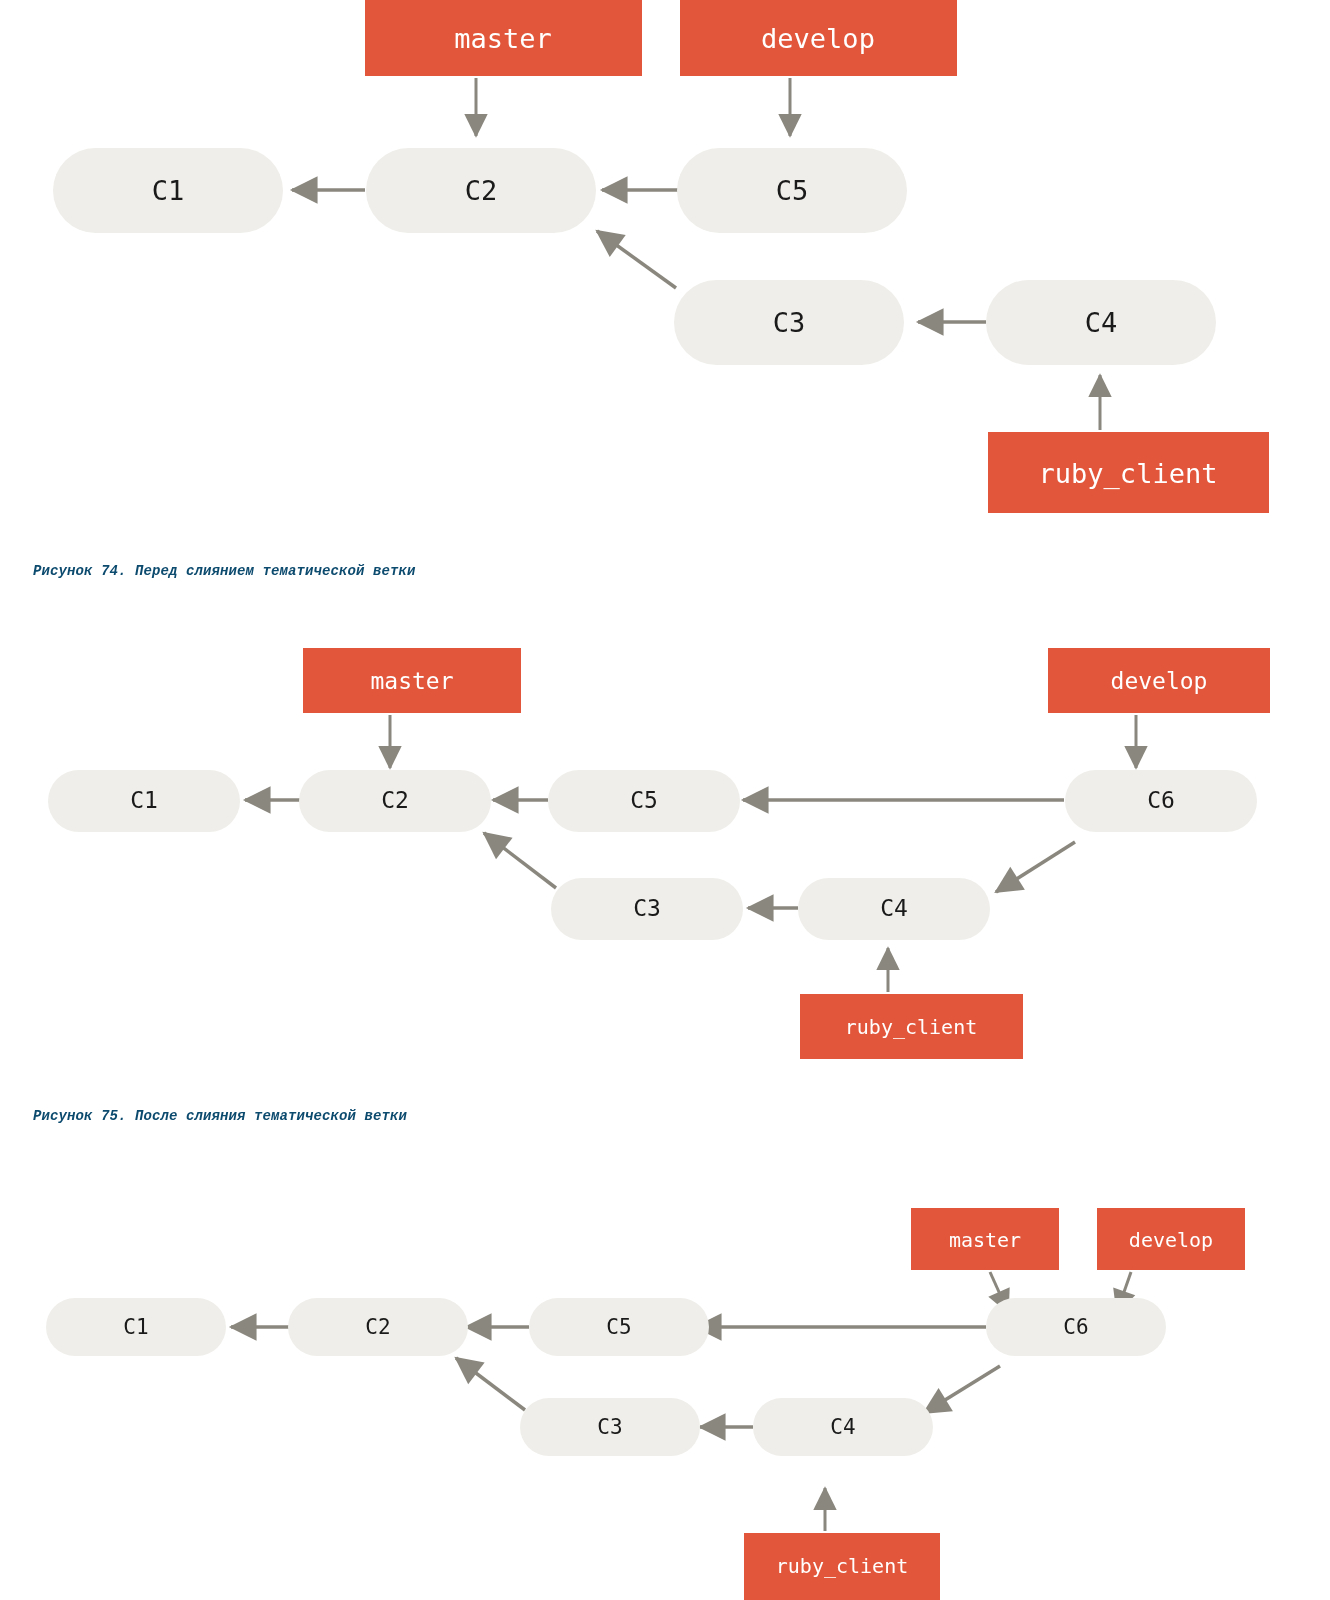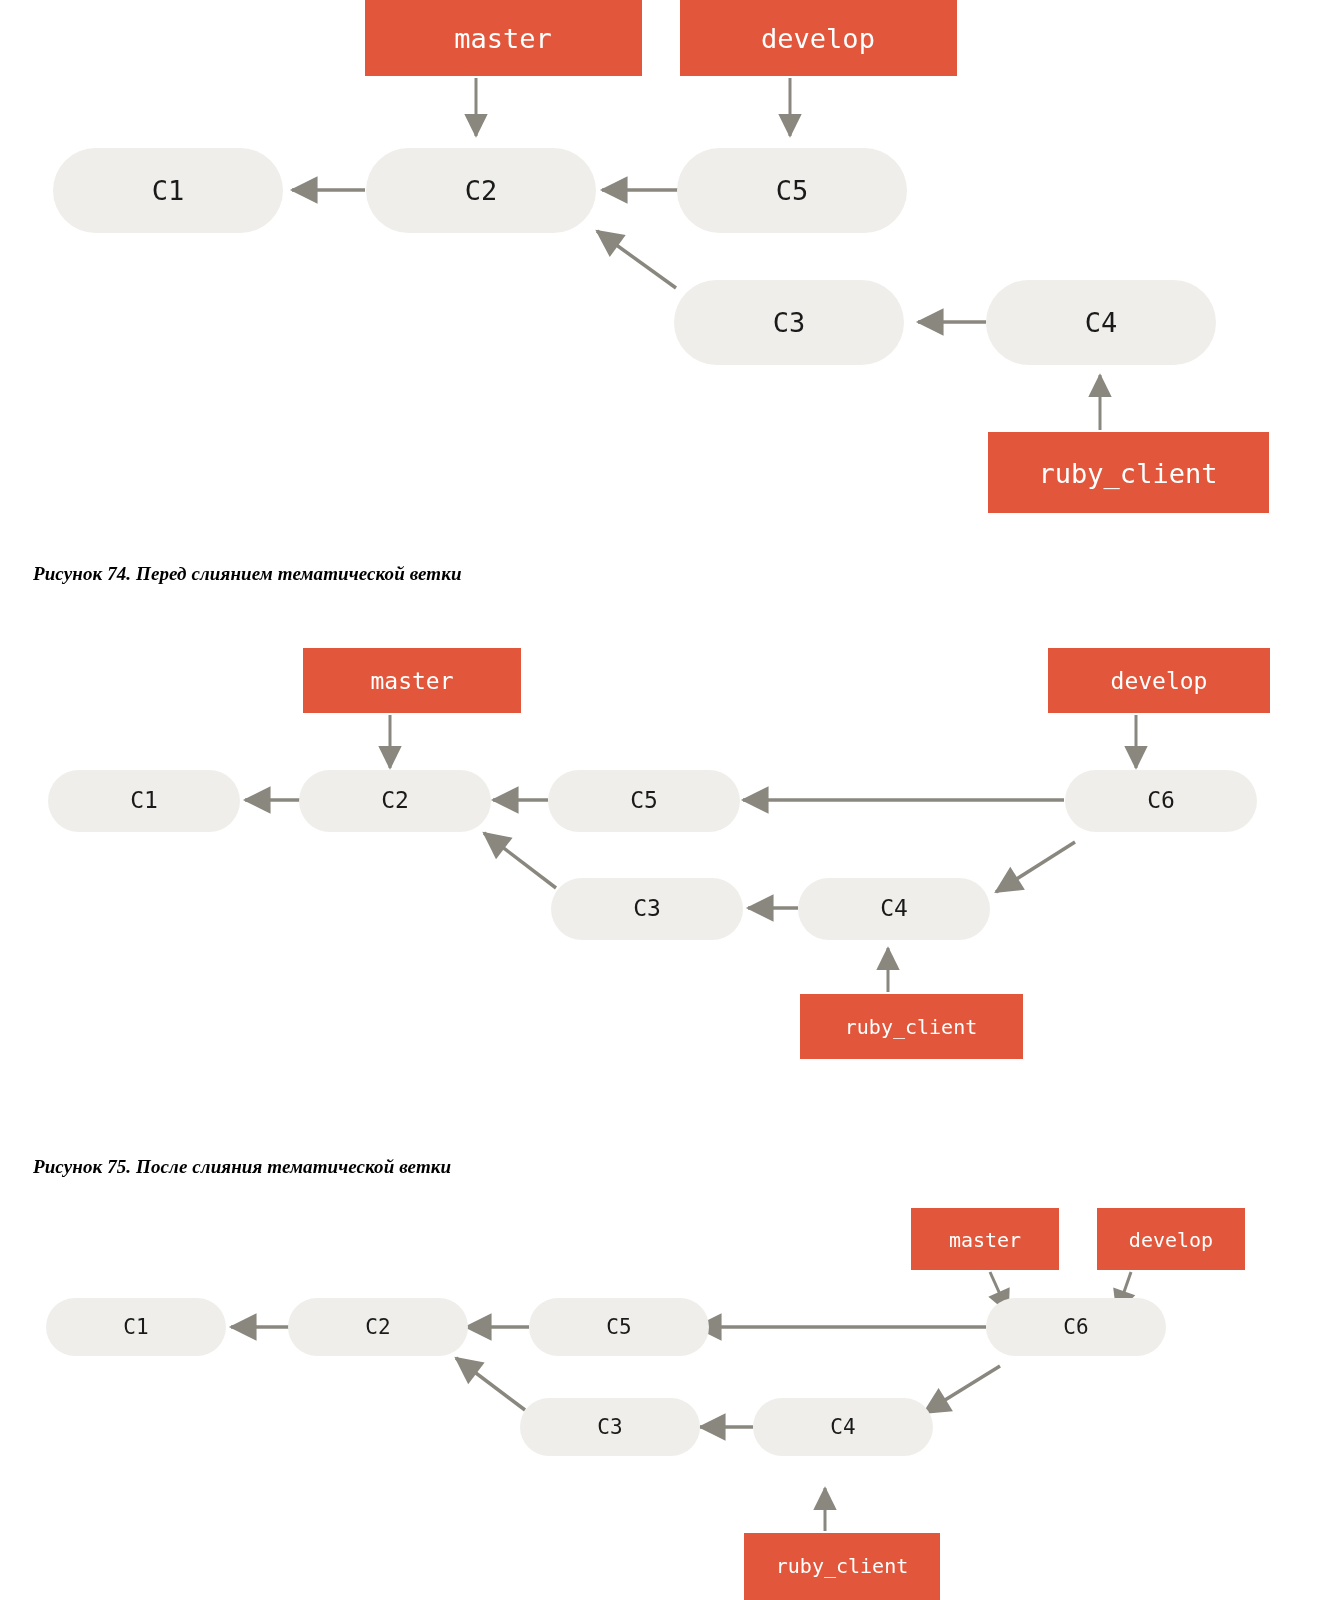--- a/index.html
+++ b/index.html
@@ -18,25 +18,25 @@
     position: absolute;
     left: 0;
     width: 1110px;
   }
   .fig-svg {
     display: block;
   }
   .caption {
     position: absolute;
     left: 33px;
-    font-family: Liberation Serif, serif;
+    font-family: Liberation Mono, monospace;
     font-style: italic;
     font-weight: 700;
-    font-size: 19px;
-    color: #000000;
+    font-size: 14px;
+    color: #0c4a6e;
     white-space: nowrap;
     letter-spacing: 0.1px;
   }
   text.node-label {
     font-family: "DejaVu Sans Mono", "Liberation Mono", monospace;
     font-size: 27px;
     fill: #1a1a1a;
     text-anchor: middle;
     dominant-baseline: central;
   }
@@ -170,21 +170,21 @@
     <rect x="551" y="248" width="192" height="62" rx="31" ry="31" fill="#EFEEEA"></rect>
     <text class="node-label small" x="647" y="278">C3</text>
   </g>
   <g>
     <rect x="798" y="248" width="192" height="62" rx="31" ry="31" fill="#EFEEEA"></rect>
     <text class="node-label small" x="894" y="278">C4</text>
   </g>
 </svg>
 </div>
 
-<div class="caption" style="top:1108px;margin-top:48px;">Рисунок 75. После слияния тематической ветки</div>
+<div class="caption" style="top:1108px;">Рисунок 75. После слияния тематической ветки</div>
 
 <div class="figure" style="top:1170px;">
 <svg class="fig-svg" width="1330" height="430" viewBox="0 0 1330 430" xmlns="http://www.w3.org/2000/svg">
   <defs>
     <marker id="ah3" markerWidth="9" markerHeight="9" refX="7.6" refY="4.5" orient="auto" markerUnits="strokeWidth">
       <path d="M0.3,0.6 L8.2,4.5 L0.3,8.4 z" fill="#8A877E"></path>
     </marker>
   </defs>
 
   <g>

